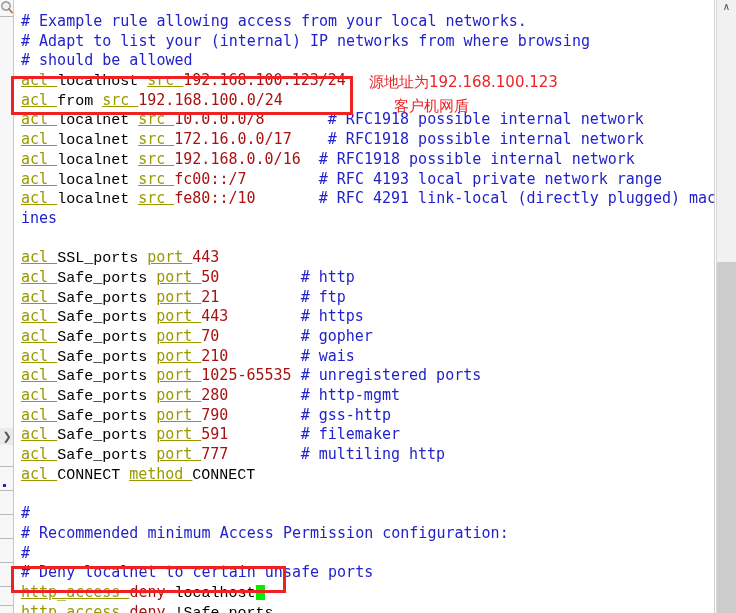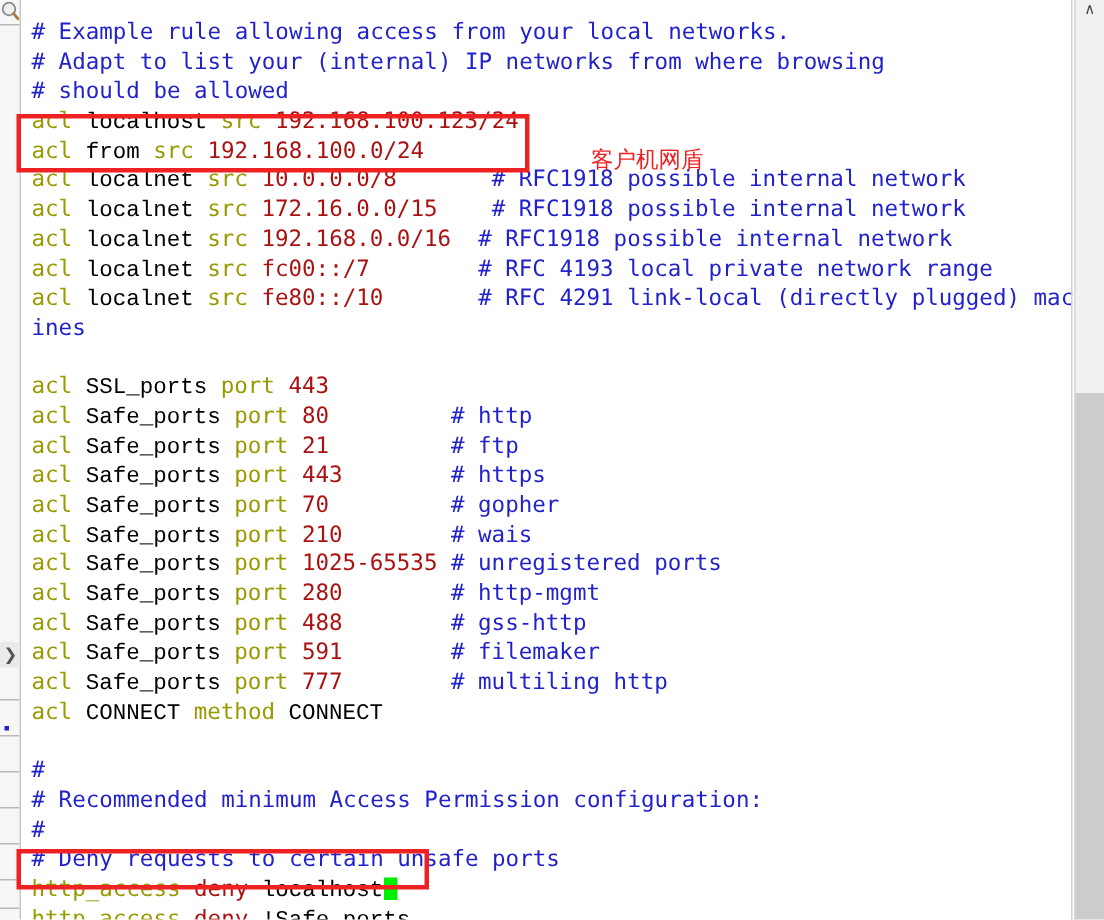--- a/index.html
+++ b/index.html
@@ -79,21 +79,21 @@
   }
   .line {
     height: 19.7px;
     line-height: 19.7px;
     font-size: 15px;
     white-space: pre;
     letter-spacing: 0px;
     padding-left: 6px;
   }
   .cm { color: #2222cc; }          
-  .kw { color: #999900; }          
+  .kw { color: #999900; text-decoration: underline; }          
   .id { color: #000000; font-family: Liberation Mono, monospace; }          
   .val { color: #aa1111; }         
   .plain { color: #000000; }
 
   .cursor-block {
     display: inline-block;
     width: 9px;
     height: 15px;
     background: #00ee00;
     vertical-align: -3px;
@@ -190,53 +190,54 @@
   </div>
 
   <div id="code-pane">
     <div id="code-lines">
         <div class="line"><span class="cm"># Example rule allowing access from your local networks.</span></div>
         <div class="line"><span class="cm"># Adapt to list your (internal) IP networks from where browsing</span></div>
         <div class="line"><span class="cm"># should be allowed</span></div>
         <div class="line"><span class="kw">acl </span><span class="id">localhost </span><span class="kw">src </span><span class="val">192.168.100.123/24</span></div>
         <div class="line"><span class="kw">acl </span><span class="id">from </span><span class="kw">src </span><span class="val">192.168.100.0/24</span></div>
         <div class="line"><span class="kw">acl </span><span class="id">localnet </span><span class="kw">src </span><span class="val">10.0.0.0/8</span><span class="plain">       </span><span class="cm"># RFC1918 possible internal network</span></div>
-        <div class="line"><span class="kw">acl </span><span class="id">localnet </span><span class="kw">src </span><span class="val">172.16.0.0/15</span><span class="plain">    </span><span class="cm"># RFC1918 possible internal network</span></div>
+        <div class="line"><span class="kw">acl </span><span class="id">localnet </span><span class="kw">src </span><span class="val">172.16.0.0/17</span><span class="plain">    </span><span class="cm"># RFC1918 possible internal network</span></div>
         <div class="line"><span class="kw">acl </span><span class="id">localnet </span><span class="kw">src </span><span class="val">192.168.0.0/16</span><span class="plain">  </span><span class="cm"># RFC1918 possible internal network</span></div>
         <div class="line"><span class="kw">acl </span><span class="id">localnet </span><span class="kw">src </span><span class="val">fc00::/7</span><span class="plain">        </span><span class="cm"># RFC 4193 local private network range</span></div>
         <div class="line"><span class="kw">acl </span><span class="id">localnet </span><span class="kw">src </span><span class="val">fe80::/10</span><span class="plain">       </span><span class="cm"># RFC 4291 link-local (directly plugged) mach</span></div>
         <div class="line"><span class="cm">ines</span></div>
         <div class="line">&nbsp;</div>
         <div class="line"><span class="kw">acl </span><span class="id">SSL_ports </span><span class="kw">port </span><span class="val">443</span></div>
-        <div class="line"><span class="kw">acl </span><span class="id">Safe_ports </span><span class="kw">port </span><span class="val">80</span><span class="plain">         </span><span class="cm"># http</span></div>
+        <div class="line"><span class="kw">acl </span><span class="id">Safe_ports </span><span class="kw">port </span><span class="val">50</span><span class="plain">         </span><span class="cm"># http</span></div>
         <div class="line"><span class="kw">acl </span><span class="id">Safe_ports </span><span class="kw">port </span><span class="val">21</span><span class="plain">         </span><span class="cm"># ftp</span></div>
         <div class="line"><span class="kw">acl </span><span class="id">Safe_ports </span><span class="kw">port </span><span class="val">443</span><span class="plain">        </span><span class="cm"># https</span></div>
         <div class="line"><span class="kw">acl </span><span class="id">Safe_ports </span><span class="kw">port </span><span class="val">70</span><span class="plain">         </span><span class="cm"># gopher</span></div>
         <div class="line"><span class="kw">acl </span><span class="id">Safe_ports </span><span class="kw">port </span><span class="val">210</span><span class="plain">        </span><span class="cm"># wais</span></div>
         <div class="line"><span class="kw">acl </span><span class="id">Safe_ports </span><span class="kw">port </span><span class="val">1025-65535</span><span class="plain"> </span><span class="cm"># unregistered ports</span></div>
         <div class="line"><span class="kw">acl </span><span class="id">Safe_ports </span><span class="kw">port </span><span class="val">280</span><span class="plain">        </span><span class="cm"># http-mgmt</span></div>
-        <div class="line"><span class="kw">acl </span><span class="id">Safe_ports </span><span class="kw">port </span><span class="val">488</span><span class="plain">        </span><span class="cm"># gss-http</span></div>
+        <div class="line"><span class="kw">acl </span><span class="id">Safe_ports </span><span class="kw">port </span><span class="val">790</span><span class="plain">        </span><span class="cm"># gss-http</span></div>
         <div class="line"><span class="kw">acl </span><span class="id">Safe_ports </span><span class="kw">port </span><span class="val">591</span><span class="plain">        </span><span class="cm"># filemaker</span></div>
         <div class="line"><span class="kw">acl </span><span class="id">Safe_ports </span><span class="kw">port </span><span class="val">777</span><span class="plain">        </span><span class="cm"># multiling http</span></div>
         <div class="line"><span class="kw">acl </span><span class="id">CONNECT </span><span class="kw">method </span><span class="id">CONNECT</span></div>
         <div class="line">&nbsp;</div>
         <div class="line"><span class="cm">#</span></div>
         <div class="line"><span class="cm"># Recommended minimum Access Permission configuration:</span></div>
         <div class="line"><span class="cm">#</span></div>
-        <div class="line"><span class="cm"># Deny requests to certain unsafe ports</span></div>
+        <div class="line"><span class="cm"># Deny localnet to certain unsafe ports</span></div>
         <div class="line"><span class="kw">http_access </span><span class="val">deny </span><span class="id">localhost</span><span class="cursor-block"></span></div>
         <div class="line"><span class="kw">http_access </span><span class="val">deny </span><span class="id">!Safe_ports</span></div>
       </div>
   </div>
 
   <div id="pane-right-rule"></div>
 
   <div class="red-box" id="red-box-acl"></div>
   <div class="red-box" id="red-box-httpaccess"></div>
 
+  <div class="cn-note" id="cn-note-1">源地址为192.168.100.123</div>
   <div class="cn-note" id="cn-note-2">客户机网盾</div>
 
   <div id="scrollbar">
     <div id="scrollbar-up-arrow">∧</div>
     <div id="scrollbar-thumb"></div>
   </div>
 
 </div>
 
 </body></html>

